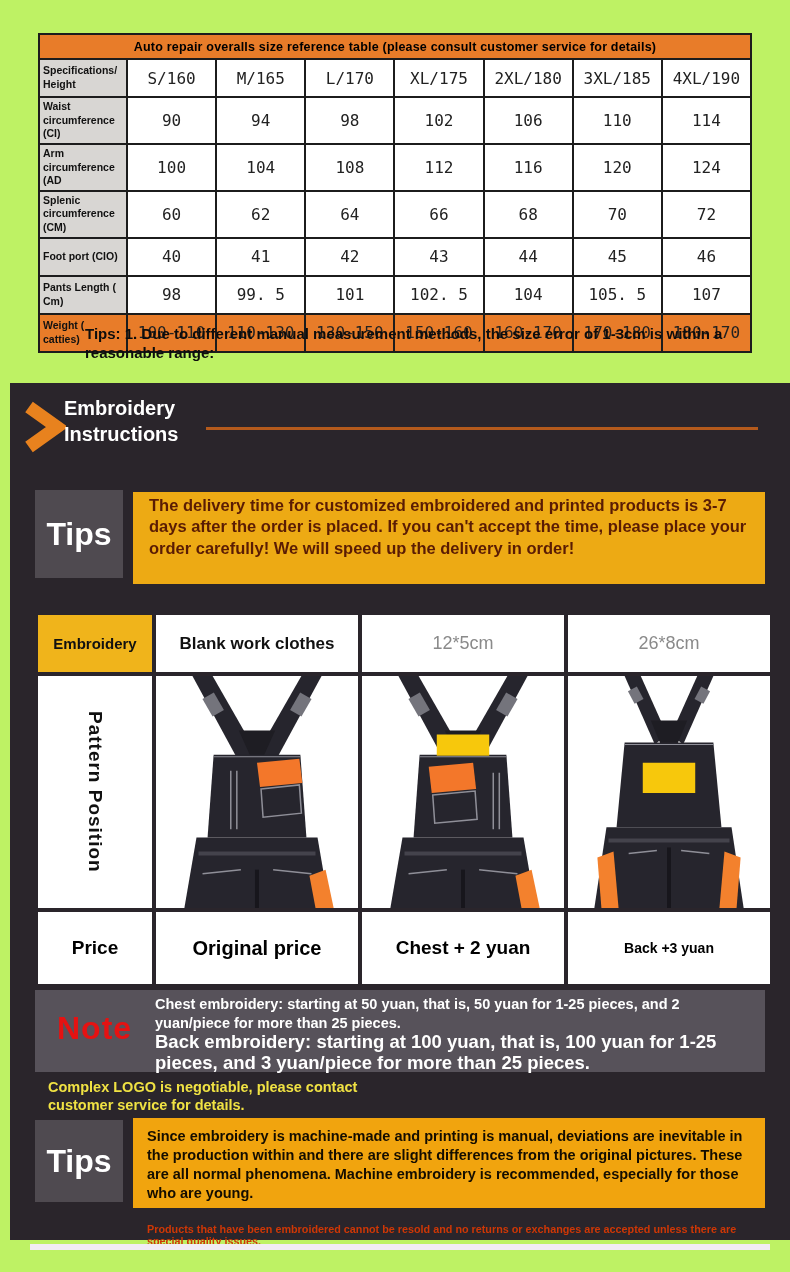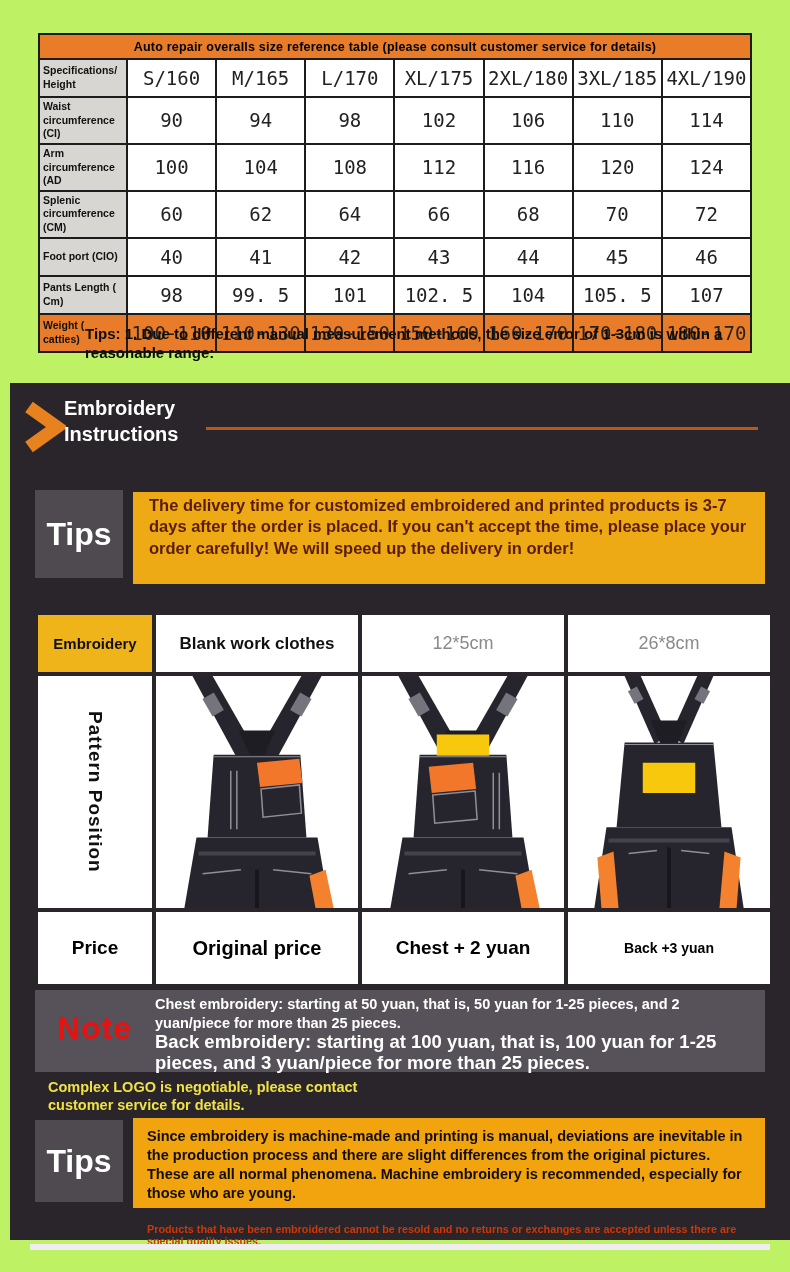--- a/index.html
+++ b/index.html
@@ -5,21 +5,21 @@
   *{margin:0;padding:0;box-sizing:border-box}
   html,body{background:#fff}
   body{font-family:"Liberation Sans",sans-serif}
   .page{position:relative;width:790px;height:1272px;background:#bef264;overflow:hidden}
 
   
   .size-table{position:absolute;left:38px;top:33px;width:714px;border-collapse:collapse;table-layout:fixed}
   .size-table td{border:2px solid #1c1c1c;text-align:center;vertical-align:middle;overflow:hidden}
   .size-table .tbl-title{background:#e87c29;font-weight:bold;font-size:12.5px;color:#000;height:25px;letter-spacing:.2px}
   .size-table .lbl{background:#d8d6d3;font-weight:bold;font-size:10.5px;text-align:left;padding:2px 3px;white-space:pre-line;line-height:1.3;color:#111}
-  .size-table .val{font-family:"DejaVu Sans Mono",monospace;font-size:19px;background:#fff;height:38px;color:#222}
+  .size-table .val{font-family:"DejaVu Sans Mono",monospace;font-size:16px;background:#fff;height:38px;color:#222}
   .size-table col.c-lbl{width:88px}
   .size-table tr.hl .val,.size-table tr.hl .lbl{background:#e87c29}
   .size-tips{position:absolute;left:85px;top:325px;width:648px;font-weight:bold;font-size:15px;color:#0d0d0d;line-height:1.25}
 
   
   .dark{position:absolute;left:10px;top:383px;width:780px;height:857px;background:#2a252b}
   .sec-arrow{position:absolute;left:14px;top:18px;width:42px;height:52px}
   .sec-title{position:absolute;left:54px;top:12px;color:#fff;font-weight:bold;font-size:20px;line-height:26px}
   .sec-line{position:absolute;left:196px;top:44px;width:552px;height:3px;background:#b45a1c}
 
@@ -249,19 +249,19 @@
     <div class="note-panel">
       <div class="note-label">Note</div>
       <div class="note-p1">Chest embroidery: starting at 50 yuan, that is, 50 yuan for 1-25 pieces, and 2 yuan/piece for more than 25 pieces.</div>
       <div class="note-p2">Back embroidery: starting at 100 yuan, that is, 100 yuan for 1-25 pieces, and 3 yuan/piece for more than 25 pieces.</div>
     </div>
 
     <div class="logo-note">Complex LOGO is negotiable, please contact customer service for details.</div>
 
     <div class="tips-box t2">Tips</div>
     <div class="orange-box">
-      <div>Since embroidery is machine-made and printing is manual, deviations are inevitable in the production process and there are slight differences from the original pictures. These are all normal phenomena. Machine embroidery is recommended, especially for those who are young.</div>
+      <div>Since embroidery is machine-made and printing is manual, deviations are inevitable in the production within and there are slight differences from the original pictures. These are all normal phenomena. Machine embroidery is recommended, especially for those who are young.</div>
       <div class="fine">Products that have been embroidered cannot be resold and no returns or exchanges are accepted unless there are special quality issues.</div>
     </div>
   </div>
 
   <div class="bottom-bar"></div>
 </div>
 
 </body></html>

